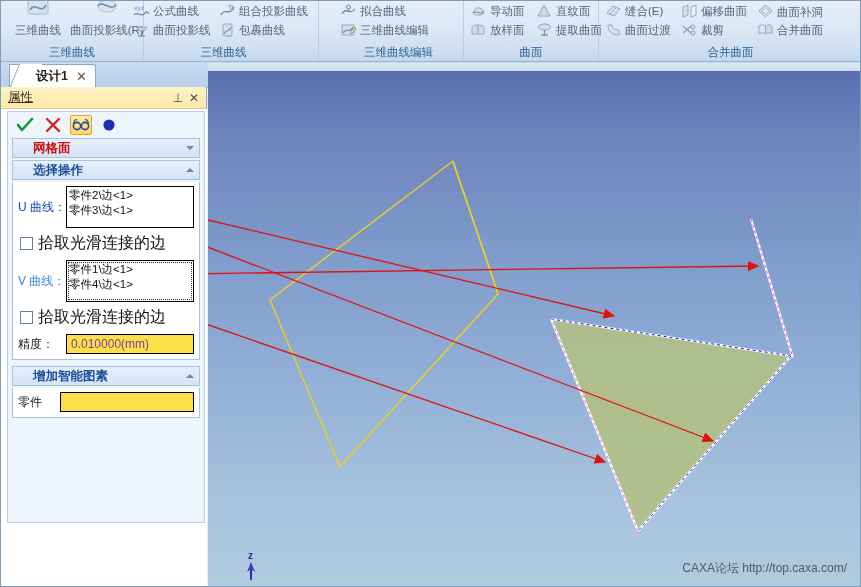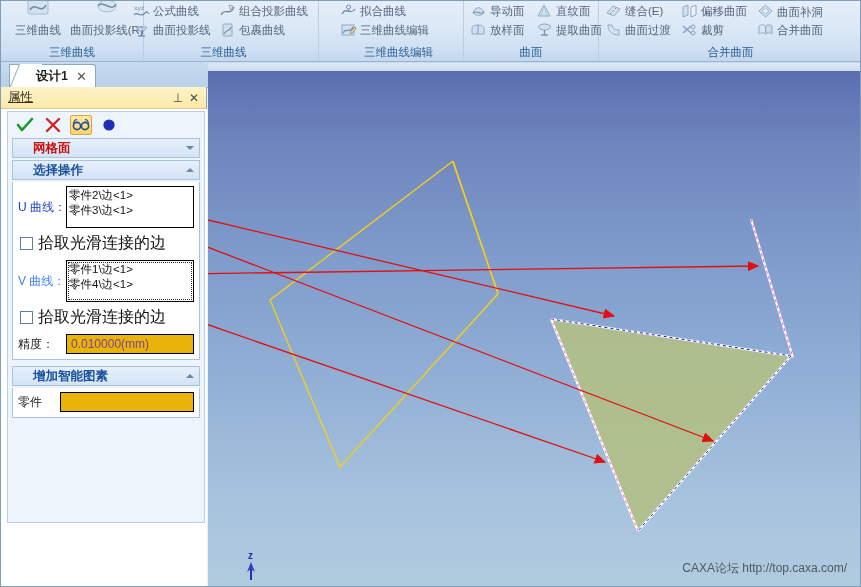--- a/index.html
+++ b/index.html
@@ -206,21 +206,21 @@
     border: 1px solid #5b7fa6;
     background: #fff;
     margin-right: 5px;
     flex: 0 0 13px;
     cursor: pointer;
   }
   .txtbox {
     flex: 1;
     height: 20px;
     border: 1px solid #000;
-    background: #eab308;
+    background: #fde047;
     padding: 1px 4px;
     font-size: 12px;
     color: #7a3fa0;
     display: flex; align-items: center;
   }
   .txtbox.plain { color:#111; }
 
   #sect-smart { margin-top: 6px; text-align: right; }
   .smart-row { display: flex; align-items: center; justify-content: flex-end; }
   .smart-row .field-label { width: 42px; flex: 0 0 42px; }

